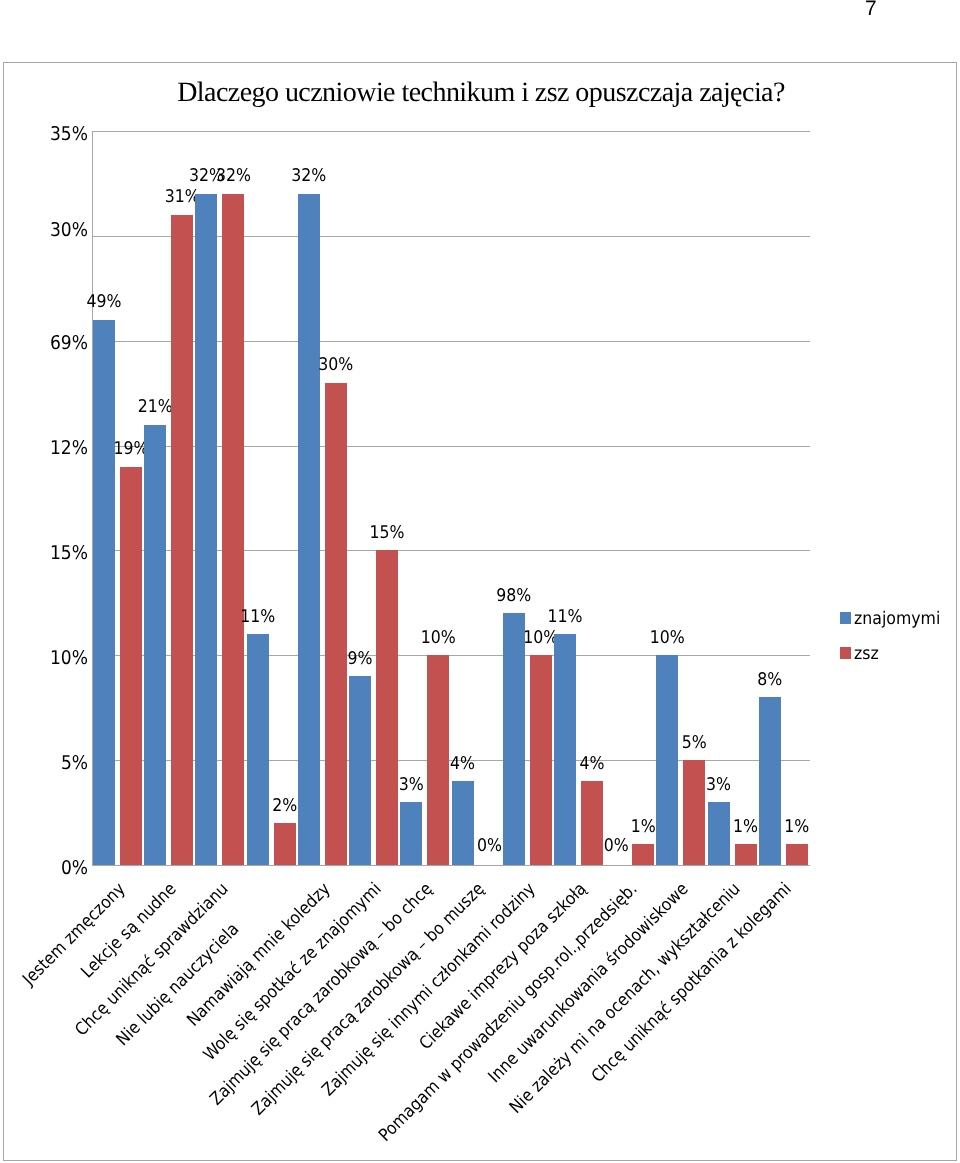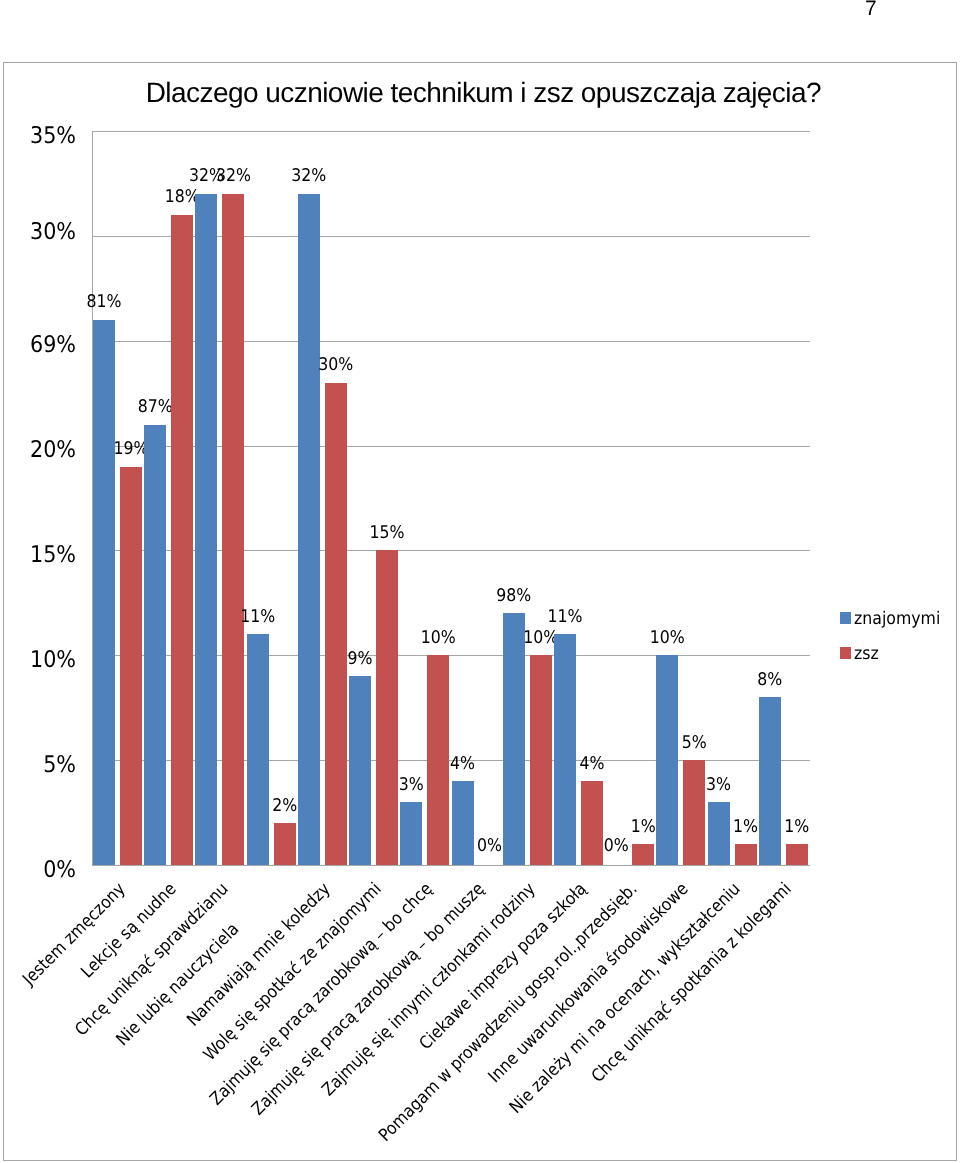--- a/index.html
+++ b/index.html
@@ -4,29 +4,29 @@
 <style>
   html,body{margin:0;padding:0;background:#fff;}
   body{width:960px;height:1163px;overflow:hidden;}
   #page{position:relative;width:960px;height:1163px;overflow:hidden;background:#fff;
        font-family:"DejaVu Sans Condensed","DejaVu Sans",sans-serif;color:#000;
        -webkit-font-smoothing:antialiased;text-rendering:geometricPrecision;}
   #page-num{position:absolute;left:865px;top:-4px;font-family:"Liberation Sans",sans-serif;
             font-size:21px;color:#000;line-height:26px;}
   #chart-frame{position:absolute;left:3px;top:62px;width:954px;height:1099px;
                border:1px solid #a7a7a7;box-sizing:border-box;background:#fff;}
-  #chart-title{position:absolute;left:137px;top:16px;width:680px;text-align:right;
-               font-family:Liberation Sans, sans-serif;font-size:28px;color:#000;
+  #chart-title{position:absolute;left:137px;top:16px;width:680px;text-align:center;
+               font-family:Liberation Serif, serif;font-size:28px;color:#000;
                letter-spacing:-0.55px;line-height:1;white-space:nowrap;}
   
   #plot{position:absolute;left:88px;top:68px;width:717px;height:734px;}
   .gridline{position:absolute;left:0;width:718px;height:1px;background:#a7a7a7;}
   #yaxis{position:absolute;left:0;top:0;width:1px;height:735px;background:#a7a7a7;}
-  .ylabel{position:absolute;right:100%;margin-right:16px;
-          font-size:23px;white-space:nowrap;line-height:1;}
+  .ylabel{position:absolute;right:100%;margin-right:4px;
+          font-size:19px;white-space:nowrap;line-height:1;}
   .group{position:absolute;bottom:0;height:735px;}
   .bar{position:absolute;bottom:0;width:22px;}
   .bar.b{left:1px;}
   .bar.r{left:28px;}
   .dl{position:absolute;transform:translateX(-50%);font-size:17.5px;white-space:nowrap;
       line-height:1;}
   .xlab{position:absolute;transform-origin:100% 50%;white-space:nowrap;font-size:17.3px;box-sizing:border-box;
         line-height:1;}
   #legend{position:absolute;left:833px;top:548px;}
   .lg-row{position:relative;height:34.6px;}
@@ -51,38 +51,38 @@
           <div class="gridline" style="top: 314.571px;"></div>
           <div class="gridline" style="top: 419.429px;"></div>
           <div class="gridline" style="top: 524.286px;"></div>
           <div class="gridline" style="top: 629.143px;"></div>
           <div class="gridline" style="top: 734px;"></div>
         </div>
       <div id="ylabels">
           <div class="ylabel" style="top: -6.5px;">35%</div>
           <div class="ylabel" style="top: 90px;">30%</div>
           <div class="ylabel" style="top: 203.214px;">69%</div>
-          <div class="ylabel" style="top: 308.071px;">20%</div>
+          <div class="ylabel" style="top: 308.071px;">12%</div>
           <div class="ylabel" style="top: 412.929px;">15%</div>
           <div class="ylabel" style="top: 517.786px;">10%</div>
           <div class="ylabel" style="top: 622.643px;">5%</div>
           <div class="ylabel" style="top: 727.5px;">0%</div>
         </div>
       <div id="bars">
           <div class="group" style="left: 0px; width: 51.2143px;">
             <div class="bar b" style="background: rgb(79, 129, 189); height: 545.257px;"></div>
-            <div class="dl" style="left: 12px; bottom: 553.257px;">81%</div>
+            <div class="dl" style="left: 12px; bottom: 553.257px;">49%</div>
             <div class="bar r" style="background: rgb(194, 81, 80); height: 398.457px;"></div>
             <div class="dl" style="left: 39px; bottom: 406.457px;">19%</div>
           </div>
           <div class="group" style="left: 51.2143px; width: 51.2143px;">
             <div class="bar b" style="background: rgb(79, 129, 189); height: 440.4px;"></div>
-            <div class="dl" style="left: 12px; bottom: 448.4px;">87%</div>
+            <div class="dl" style="left: 12px; bottom: 448.4px;">21%</div>
             <div class="bar r" style="background: rgb(194, 81, 80); height: 650.114px;"></div>
-            <div class="dl" style="left: 39px; bottom: 658.114px;">18%</div>
+            <div class="dl" style="left: 39px; bottom: 658.114px;">31%</div>
           </div>
           <div class="group" style="left: 102.429px; width: 51.2143px;">
             <div class="bar b" style="background: rgb(79, 129, 189); height: 671.086px;"></div>
             <div class="dl" style="left: 12px; bottom: 679.086px;">32%</div>
             <div class="bar r" style="background: rgb(194, 81, 80); height: 671.086px;"></div>
             <div class="dl" style="left: 39px; bottom: 679.086px;">32%</div>
           </div>
           <div class="group" style="left: 153.643px; width: 51.2143px;">
             <div class="bar b" style="background: rgb(79, 129, 189); height: 230.686px;"></div>
             <div class="dl" style="left: 12px; bottom: 238.686px;">11%</div>

